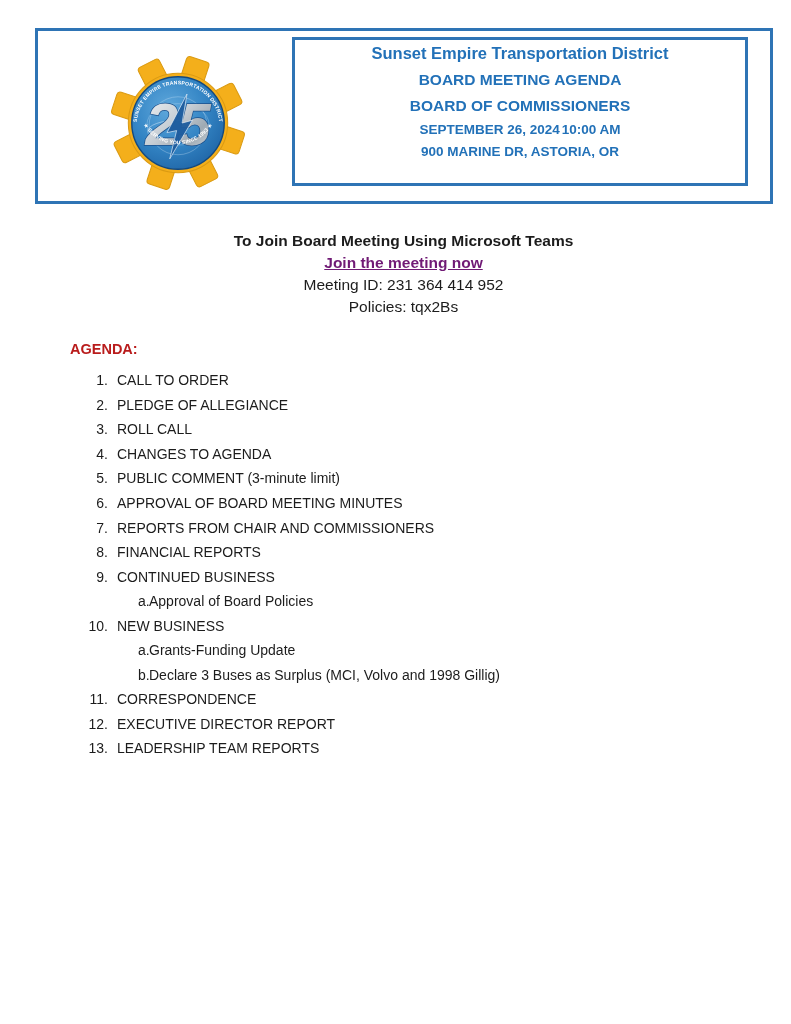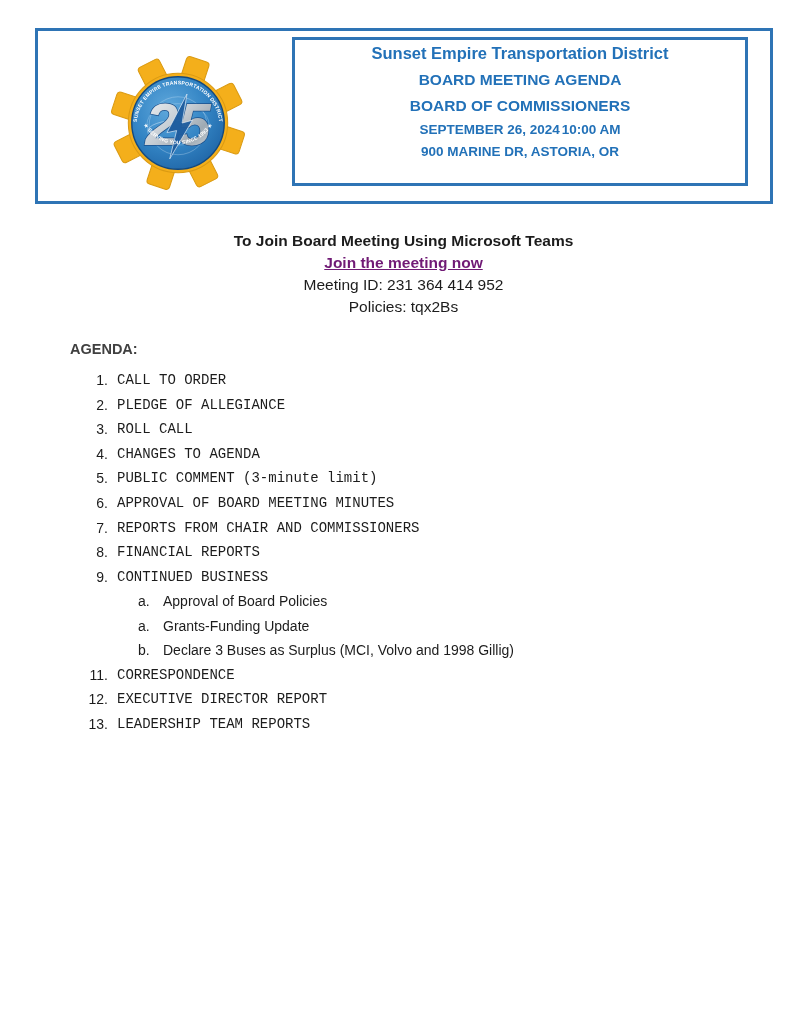--- a/index.html
+++ b/index.html
@@ -30,30 +30,30 @@
   .teams {
     position:absolute; left:0; top:230px; width:100%;
     text-align:center; font-size:15.5px; line-height:22px; color:#1c1c1c;margin-left:8px;
   }
   .teams .heading { font-weight:bold; }
   .teams a { color:#701a75; font-weight:bold; text-decoration:underline; }
 
   
   .agenda-label {
     position:absolute; left:70px; top:341px;
-    font-size:14.5px; font-weight:bold; color:#404040;
+    font-size:14.5px; font-weight:bold; color:#b91c1c;
   }
   .agenda { position:absolute; left:0; top:368px; width:100%; font-size:14px; color:#1c1c1c; }
   .row { display:flex; height:24.55px; align-items:center; }
   .row.main { padding-left:88px; }
   .row.main .marker { width:20px; text-align:right; flex:0 0 auto; }
-  .row.main .txt { margin-left:9px; white-space:nowrap;font-family:Liberation Mono, monospace; }
+  .row.main .txt { margin-left:9px; white-space:nowrap; }
   .row.sub { padding-left:138px; }
   .row.sub .marker { width:11px; text-align:left; flex:0 0 auto; }
-  .row.sub .txt { margin-left:14px; white-space:nowrap; }
+  .row.sub .txt { margin-left:0; white-space:nowrap; }
 </style>
 </head>
 <body>
 
 <div class="page">
 
   <div class="header-outer">
 
     <svg class="logo" viewBox="0 0 200 200" role="img">
       <defs>
@@ -153,20 +153,24 @@
         <span class="txt">FINANCIAL REPORTS</span>
       </div>
     <div class="row main">
         <span class="marker">9.</span>
         <span class="txt">CONTINUED BUSINESS</span>
       </div>
     <div class="row sub">
         <span class="marker">a.</span>
         <span class="txt">Approval of Board Policies</span>
       </div>
+    <div class="row main">
+        <span class="marker">10.</span>
+        <span class="txt">NEW BUSINESS</span>
+      </div>
     <div class="row sub">
         <span class="marker">a.</span>
         <span class="txt">Grants-Funding Update</span>
       </div>
     <div class="row sub">
         <span class="marker">b.</span>
         <span class="txt">Declare 3 Buses as Surplus (MCI, Volvo and 1998 Gillig)</span>
       </div>
     <div class="row main">
         <span class="marker">11.</span>

